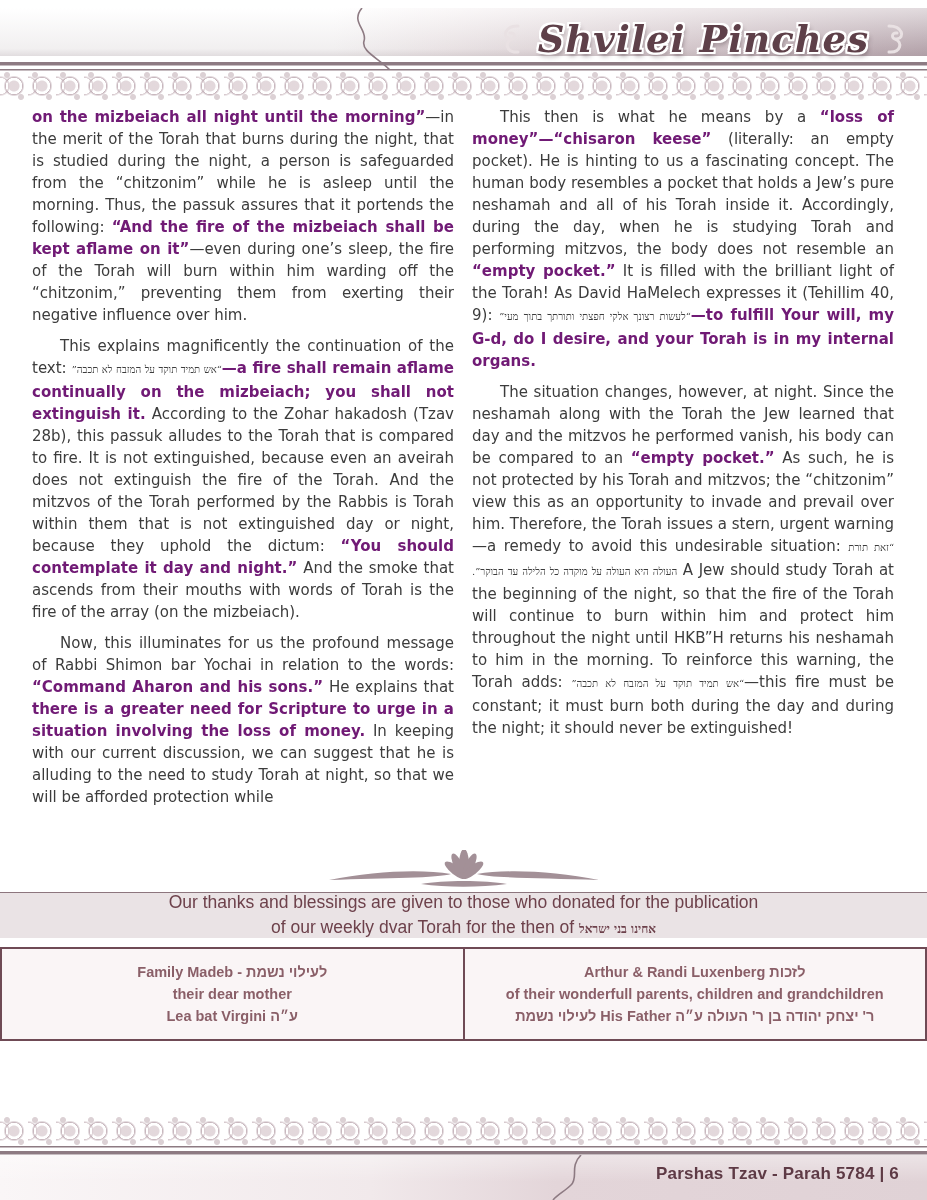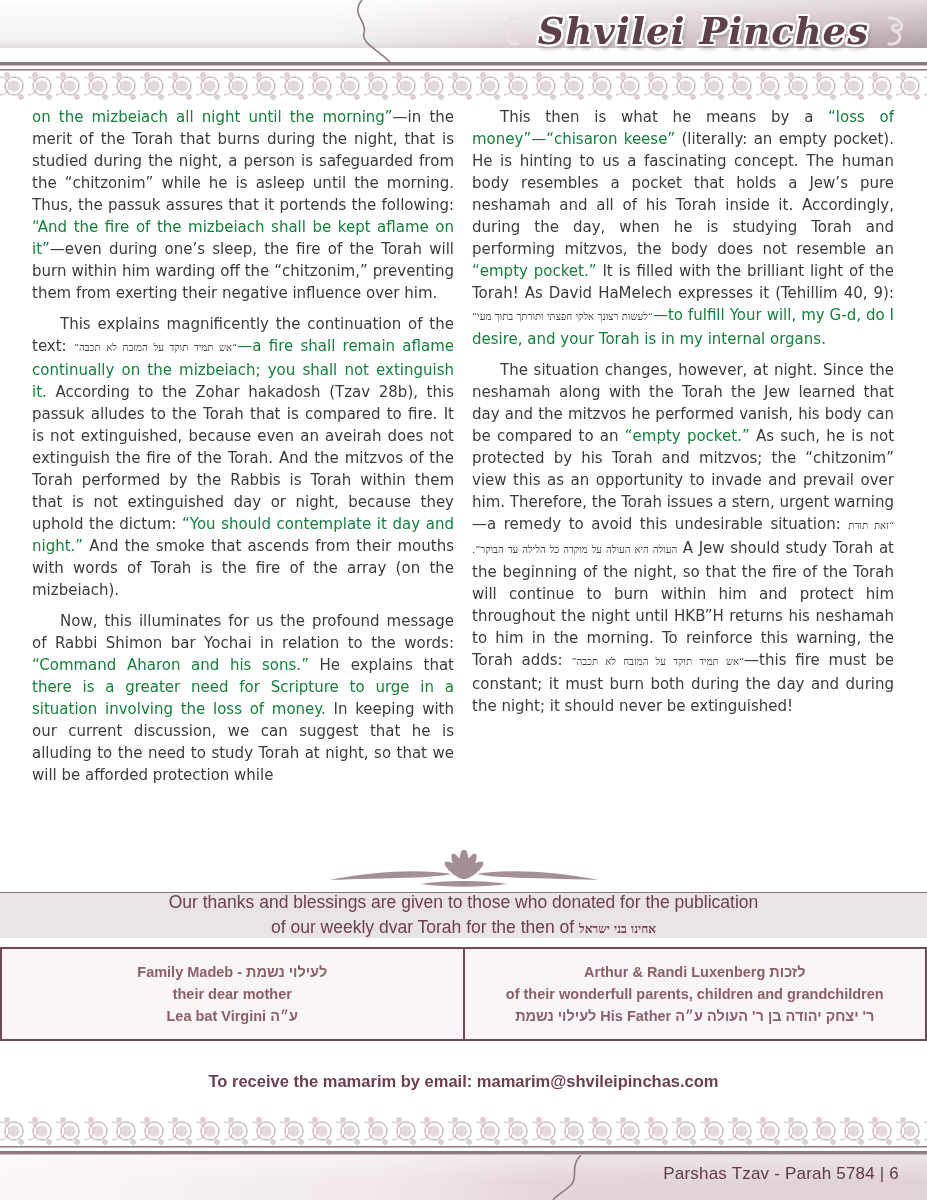--- a/index.html
+++ b/index.html
@@ -2,21 +2,21 @@
 <html><head>
 <meta charset="utf-8">
 <style>
   * { margin:0; padding:0; box-sizing:border-box; }
   html,body { background:#ffffff; }
   body { width:927px; height:1200px; position:relative; font-family:"DejaVu Sans",sans-serif; }
   .page { position:absolute; inset:0; width:927px; height:1200px; overflow:hidden; background:#fff; }
 
   
   .masthead {
-    position:absolute; top:0; left:0; right:0; height:48px;
+    position:absolute; top:8px; left:0; right:0; height:48px;
     background:
       linear-gradient(180deg, rgba(255,255,255,.55) 0%, rgba(120,100,108,.10) 85%, rgba(120,100,108,.22) 100%),
       linear-gradient(90deg, #ffffff 0%, #ffffff 36%, #f6f1f2 48%, #ddd1d5 74%, #bfafb6 100%);
   }
   .header-curve { position:absolute; left:338px; top:0; }
   .masthead-title-wrap {
     position:absolute; right:18px; top:4px; height:54px;
     display:flex; align-items:center; gap:14px;
   }
   .title {
@@ -49,21 +49,21 @@
 
   
   .columns {
     position:absolute; top:106px; left:32px; width:863px; height:748px;
     display:flex; gap:18px; overflow:hidden;
     color:#3c3c3c;
   }
   .col { width:422px; font-size:15px; line-height:22px; text-align:justify; }
   .col p { margin-bottom:9px; }
   .col p.indent { text-indent:28px; }
-  .col b { font-weight:normal; color:#15803d; }
+  .col b { font-weight:bold; color:#701a75; }
   .he { direction:rtl; unicode-bidi:isolate; font-family:"DejaVu Serif",serif; font-size:10px; }
 
   
   .divider-orn { position:absolute; top:850px; left:0; right:0; display:flex; justify-content:center; }
 
   
   .thanks {
     position:absolute; top:892px; left:0; right:0; height:46px;
     background:#eae3e5; border-top:1px solid #8d767e;
     display:flex; flex-direction:column; justify-content:center;
@@ -96,21 +96,21 @@
   
   .pagefooter {
     position:absolute; top:1155px; left:0; right:0; bottom:0;
     background:
       linear-gradient(180deg, rgba(255,255,255,.4) 0%, rgba(255,255,255,0) 60%),
       linear-gradient(90deg, #faf6f7 0%, #f1e9eb 40%, #e3d5d9 60%, #e0d2d6 100%);
   }
   .footer-curve { position:absolute; left:535px; top:0; }
   .pagefooter-label {
     position:absolute; right:28px; top:9px;
-    color:#5e3a45; font-weight:normal; font-size:17px;
+    color:#5e3a45; font-weight:bold; font-size:17px;
     font-family:"Liberation Sans",sans-serif; letter-spacing:.2px;
   }
 </style>
 </head>
 <body>
 
 <div class="page">
 
   <header class="masthead">
     <svg class="header-curve" width="84" height="62" viewBox="0 0 84 62">
@@ -176,23 +176,20 @@
         <div>their dear mother</div>
         <div>Lea bat Virgini ע״ה</div>
       </div>
     <div class="donor" id="donor-right">
         <div>Arthur &amp; Randi Luxenberg  לזכות</div>
         <div>of their wonderfull parents, children and grandchildren</div>
         <div>לעילוי נשמת His Father ר' יצחק יהודה בן ר' העולה ע״ה</div>
       </div>
   </section>
 
-  <div class="email-line">
-    <span>To receive the mamarim by email: mamarim@shvileipinchas.com</span>
-  </div>
 
   <div class="lace lace-bottom"></div>
   <div class="rule rule-bottom"></div>
 
   <footer class="pagefooter">
     <svg class="footer-curve" width="70" height="45" viewBox="0 0 70 45">
       <path d="M46 0 C 34 12, 44 22, 36 30 C 30 36, 22 40, 18 45" stroke="#8d7a82" stroke-width="1.6" fill="none"></path>
     </svg>
     <span class="pagefooter-label">Parshas Tzav - Parah 5784 | 6</span>
   </footer>

